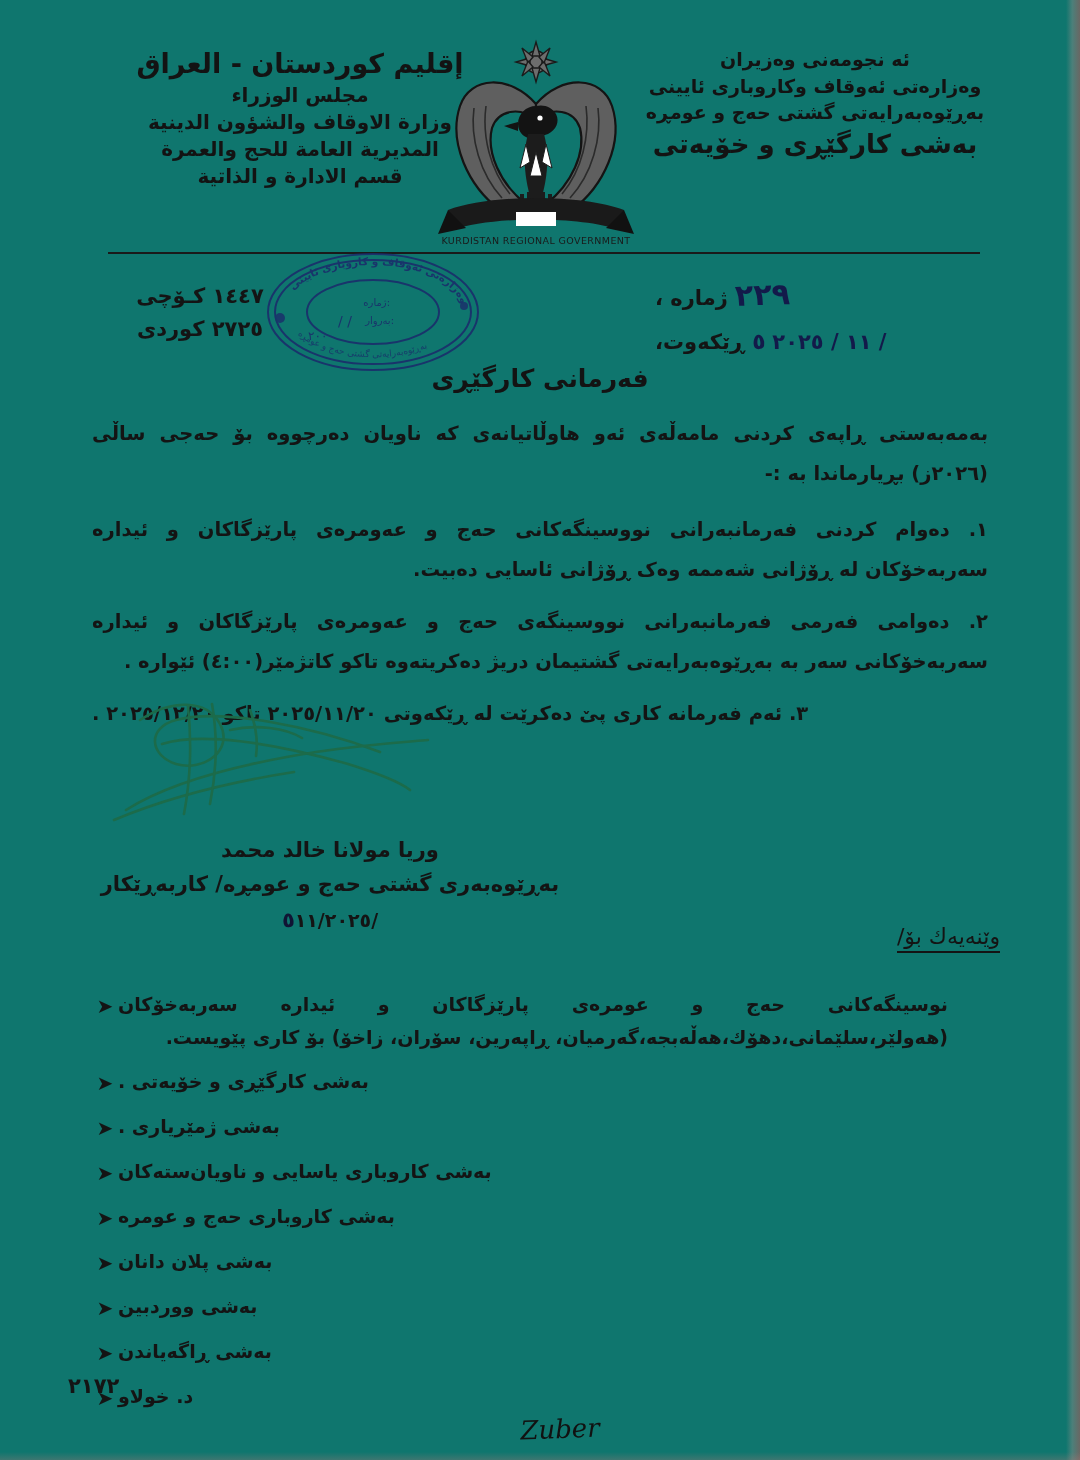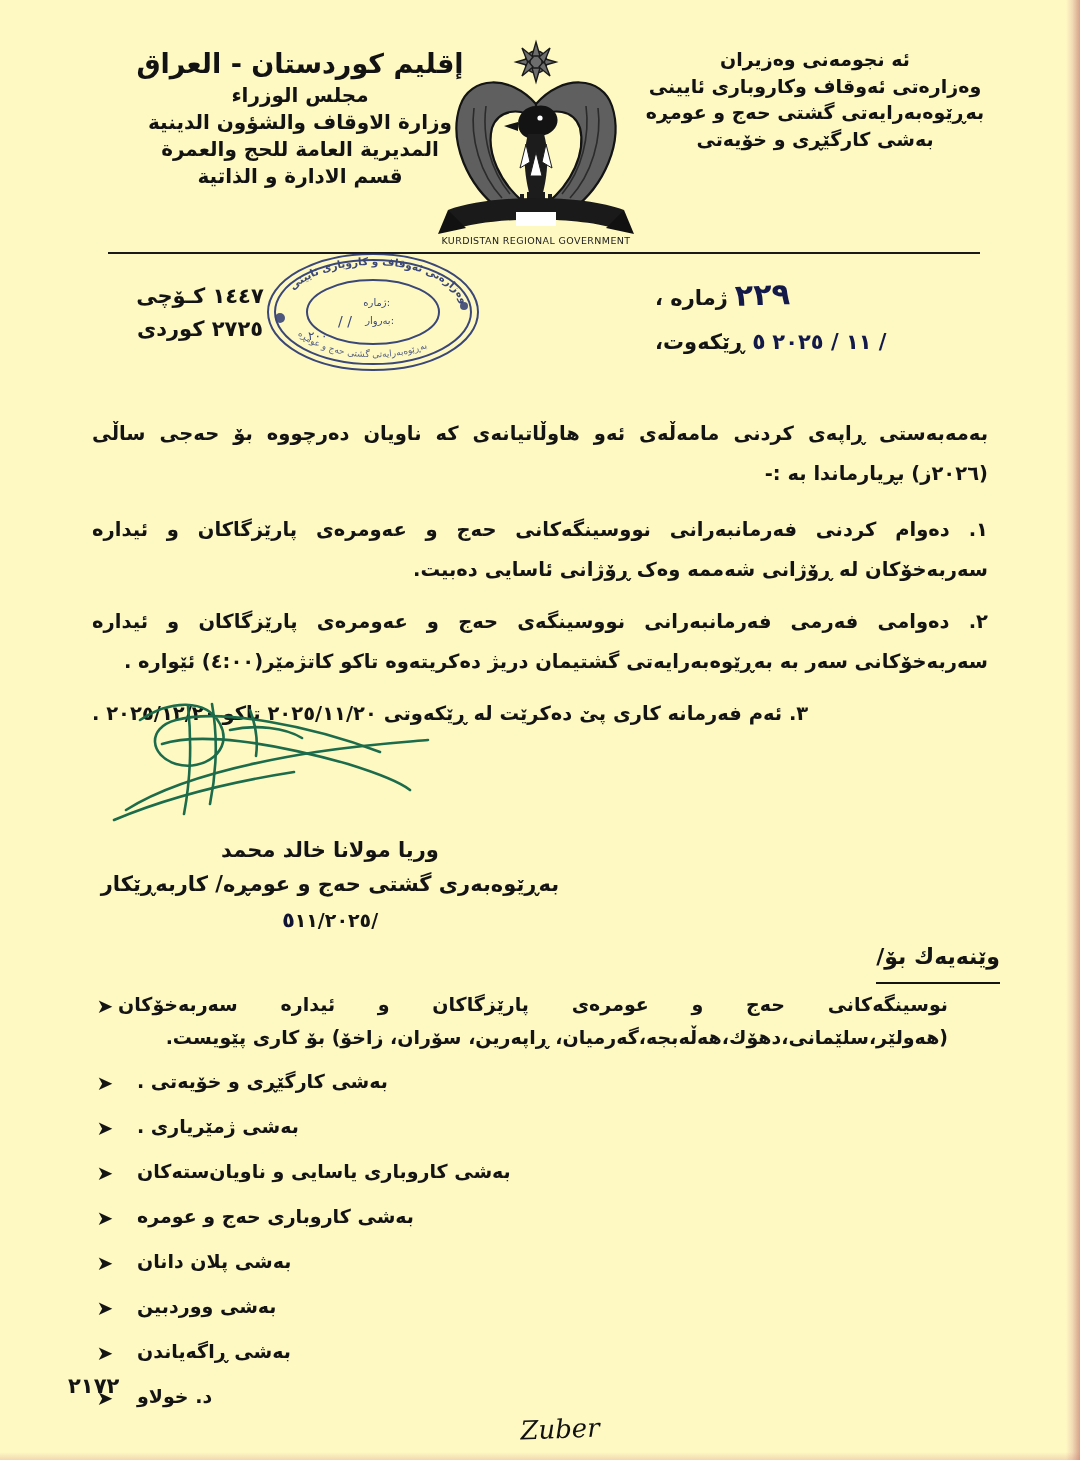--- a/index.html
+++ b/index.html
@@ -7,21 +7,21 @@
     padding: 0;
     background: #ffffff;
   }
   body {
     font-family: "DejaVu Sans", "Liberation Sans", sans-serif;
   }
   .page {
     position: relative;
     width: 1080px;
     height: 1460px;
-    background: #fef9c3;
+    background: #0f766e;
     overflow: hidden;
     box-sizing: border-box;
   }
   
   .scan-edge-right {
     position: absolute;
     top: 0;
     right: 0;
     width: 14px;
     height: 100%;
@@ -69,21 +69,21 @@
     text-align: center;
     direction: rtl;
     font-weight: bold;
     color: #131313;
     line-height: 1.40;
   }
   .hdr-ku .l1 { font-size: 25px; }
   .hdr-ku .l2 { font-size: 19px; }
   .hdr-ku .l3 { font-size: 19px; }
   .hdr-ku .l4 { font-size: 19px; }
-  .hdr-ku .l5 { font-size: 19px; }
+  .hdr-ku .l5 { font-size: 26px; }
 
   .emblem {
     position: absolute;
     left: 430px;
     top: 10px;
     width: 212px;
     height: 218px;
   }
   .emblem svg { display: block; width: 100%; height: 100%; }
 
@@ -247,28 +247,28 @@
   .sig-date .hand {
     color: #101434;
     display: inline-block;
     transform: rotate(-4deg);
     font-size: 21px;
   }
 
   
   .cc-head {
     position: absolute;
-    top: 944px;
+    top: 924px;
     right: 80px;
     direction: rtl;
     font-size: 22px;
-    font-weight: bold;
+    font-weight: normal;
     color: #141414;
     border-bottom: 2.2px solid #141414;
-    padding-bottom: 13px;
+    padding-bottom: 2px;
   }
   .cc-list {
     position: absolute;
     top: 988px;
     left: 92px;
     width: 896px;
     direction: rtl;
     color: #141414;
     list-style: none;
     margin: 0;
@@ -290,21 +290,21 @@
     text-align: center;
     font-size: 20px;
     color: #141414;
     transform: translateY(1px);
   }
   .cc-text {
     flex: 0 1 auto;
     text-align: justify;
   }
   .cc-item-wide .cc-text { width: 830px; text-align: justify; }
-  .cc-item-short .cc-text { text-align: right; white-space: nowrap; margin-left: 19px; }
+  .cc-item-short .cc-text { text-align: right; white-space: nowrap; }
 
   
   .footer-num {
     position: absolute;
     bottom: 62px;
     left: 68px;
     font-size: 21px;
     font-weight: bold;
     color: #141414;
     direction: rtl;
@@ -437,20 +437,21 @@
       <span class="hand-num val">٢٢٩</span>
       <span class="lbl">ژماره‌ ،</span>
     </span>
     <span class="row">
       <span class="val">/ ١١ / ٢٠٢٥</span>
       <span class="hand-day val">٥</span>
       <span class="lbl">ڕێکه‌وت،</span>
     </span>
   </div>
 
+  <div class="doc-title">فەرمانی کارگێڕی</div>
 
   <div class="body-block">
     <div class="para para-intro">به‌مه‌به‌ستی ڕاپه‌ی کردنی مامه‌ڵه‌ی ئه‌و هاوڵاتیانه‌ی که‌ ناویان ده‌رچووه‌ بۆ حه‌جی ساڵی (٢٠٢٦ز) بڕیارماندا به‌ :-</div>
     <div class="clause">١. ده‌وام کردنی فه‌رمانبه‌رانی نووسینگه‌کانی حه‌ج و عه‌ومره‌ی پارێزگاکان و ئیداره‌ سه‌ربه‌خۆکان له‌ ڕۆژانی شه‌ممه‌ وه‌ک ڕۆژانی ئاسایی ده‌بیت.</div>
     <div class="clause">٢. ده‌وامی فه‌رمی فه‌رمانبه‌رانی نووسینگه‌ی حه‌ج و عه‌ومره‌ی پارێزگاکان و ئیداره‌ سه‌ربه‌خۆکانی سه‌ر به‌ به‌ڕێوه‌به‌رایه‌تی گشتیمان دریژ ده‌کریته‌وه‌ تاکو کاتژمێر(٤:٠٠) ئێواره‌ .</div>
     <div class="clause clause-last">٣. ئه‌م فه‌رمانه‌ کاری پێ ده‌کرێت له‌ ڕێکه‌وتی ٢٠٢٥/١١/٢٠ تاکو ٢٠٢٥/١٢/٢٠ .</div>
   </div>
 
   <div class="sig-wrap">
     <div class="sig-scribble">

